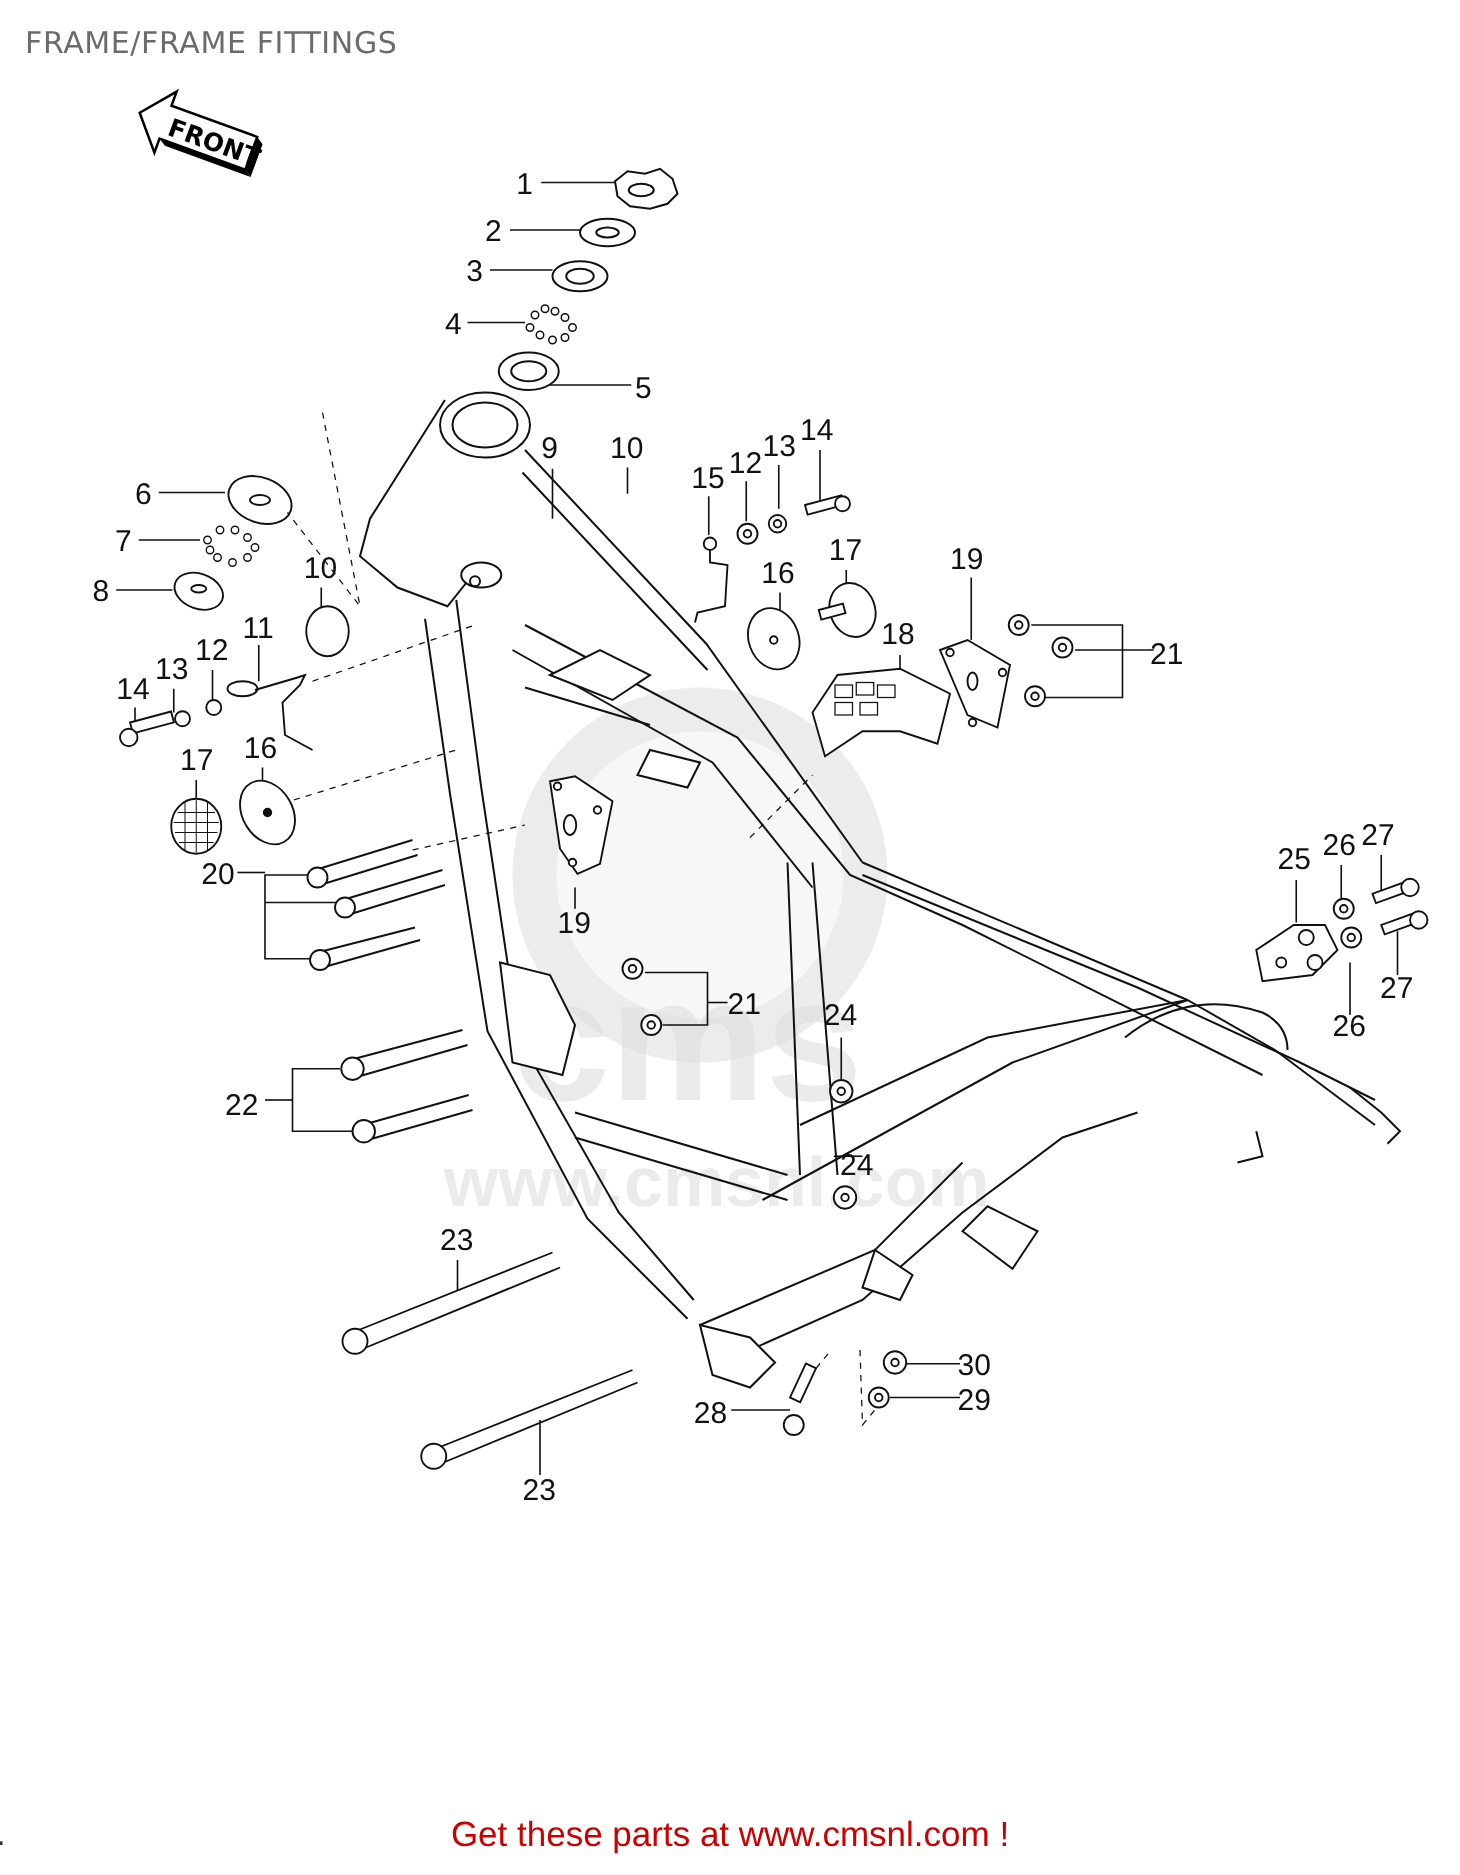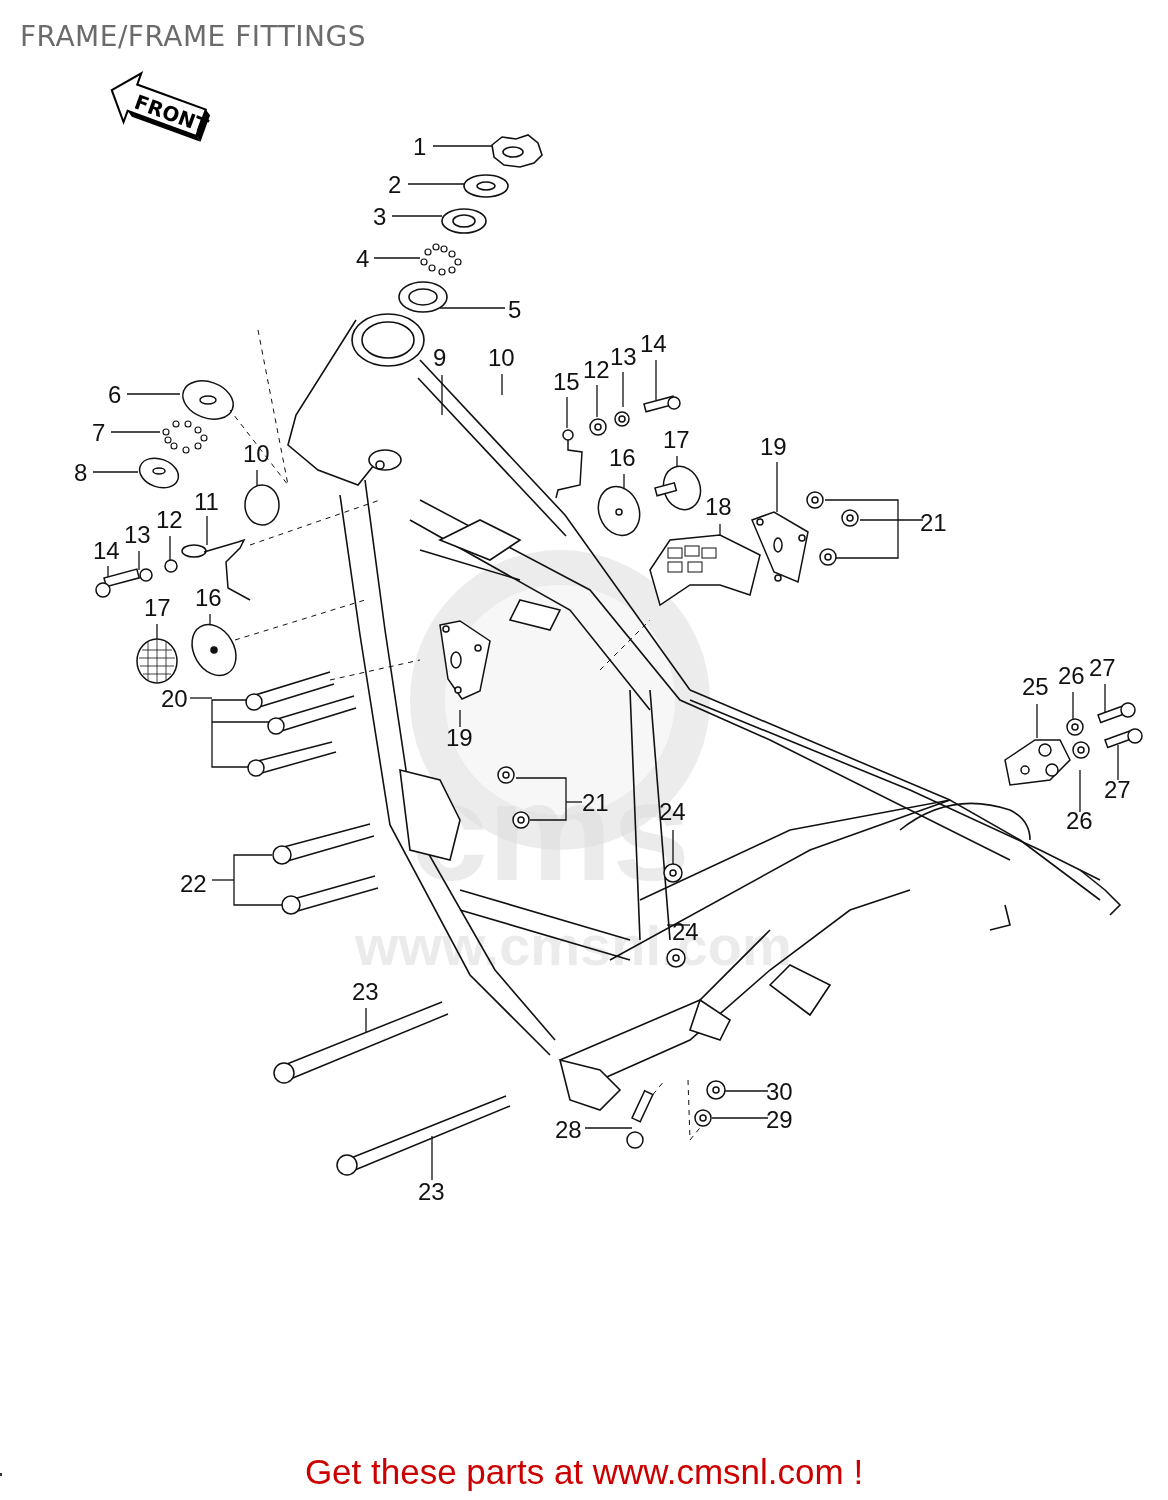--- a/index.html
+++ b/index.html
@@ -1,20 +1,20 @@
 <!DOCTYPE html>
 <html><head>
 <meta charset="utf-8">
 <style>
   html, body { margin: 0; padding: 0; background: #ffffff; }
   body { width: 1168px; height: 1500px; position: relative; overflow: hidden; font-family: "DejaVu Sans", "Liberation Sans", sans-serif; }
-  .page-title { position: absolute; left: 20px; top: 20px; font-size: 28px; color: #6b6b6b; letter-spacing: 0.5px; font-family: "DejaVu Sans", sans-serif; }
+  .page-title { position: absolute; left: 20px; top: 20px; font-size: 24px; color: #6b6b6b; letter-spacing: 0.5px; font-family: "DejaVu Sans", sans-serif; }
   .diagram { position: absolute; left: 0; top: 0; width: 1168px; height: 1500px; }
   .callout { font-family: "Liberation Sans", "DejaVu Sans", sans-serif; font-size: 24px; fill: #111; }
-  .footer { position: absolute; left: 0; width: 1168px; top: 1452px; text-align: center; font-family: "Liberation Sans", "DejaVu Sans", sans-serif; font-size: 35px; color: #cc0000; }
+  .footer { position: absolute; left: 0; width: 1168px; top: 1452px; text-align: center; font-family: "Liberation Sans", "DejaVu Sans", sans-serif; font-size: 28px; color: #cc0000; }
   .footer-link { color: #cc0000; text-decoration: none; }
   .stray-mark { position: absolute; left: 0; top: 1473px; width: 2px; height: 3px; background: #333; }
   .watermark { fill: #dcdcdc; opacity: 0.55; }
 </style>
 </head>
 <body>
 
 <div class="page-title">FRAME/FRAME FITTINGS</div>
 
 <svg class="diagram" viewBox="0 0 1168 1500" xmlns="http://www.w3.org/2000/svg">

